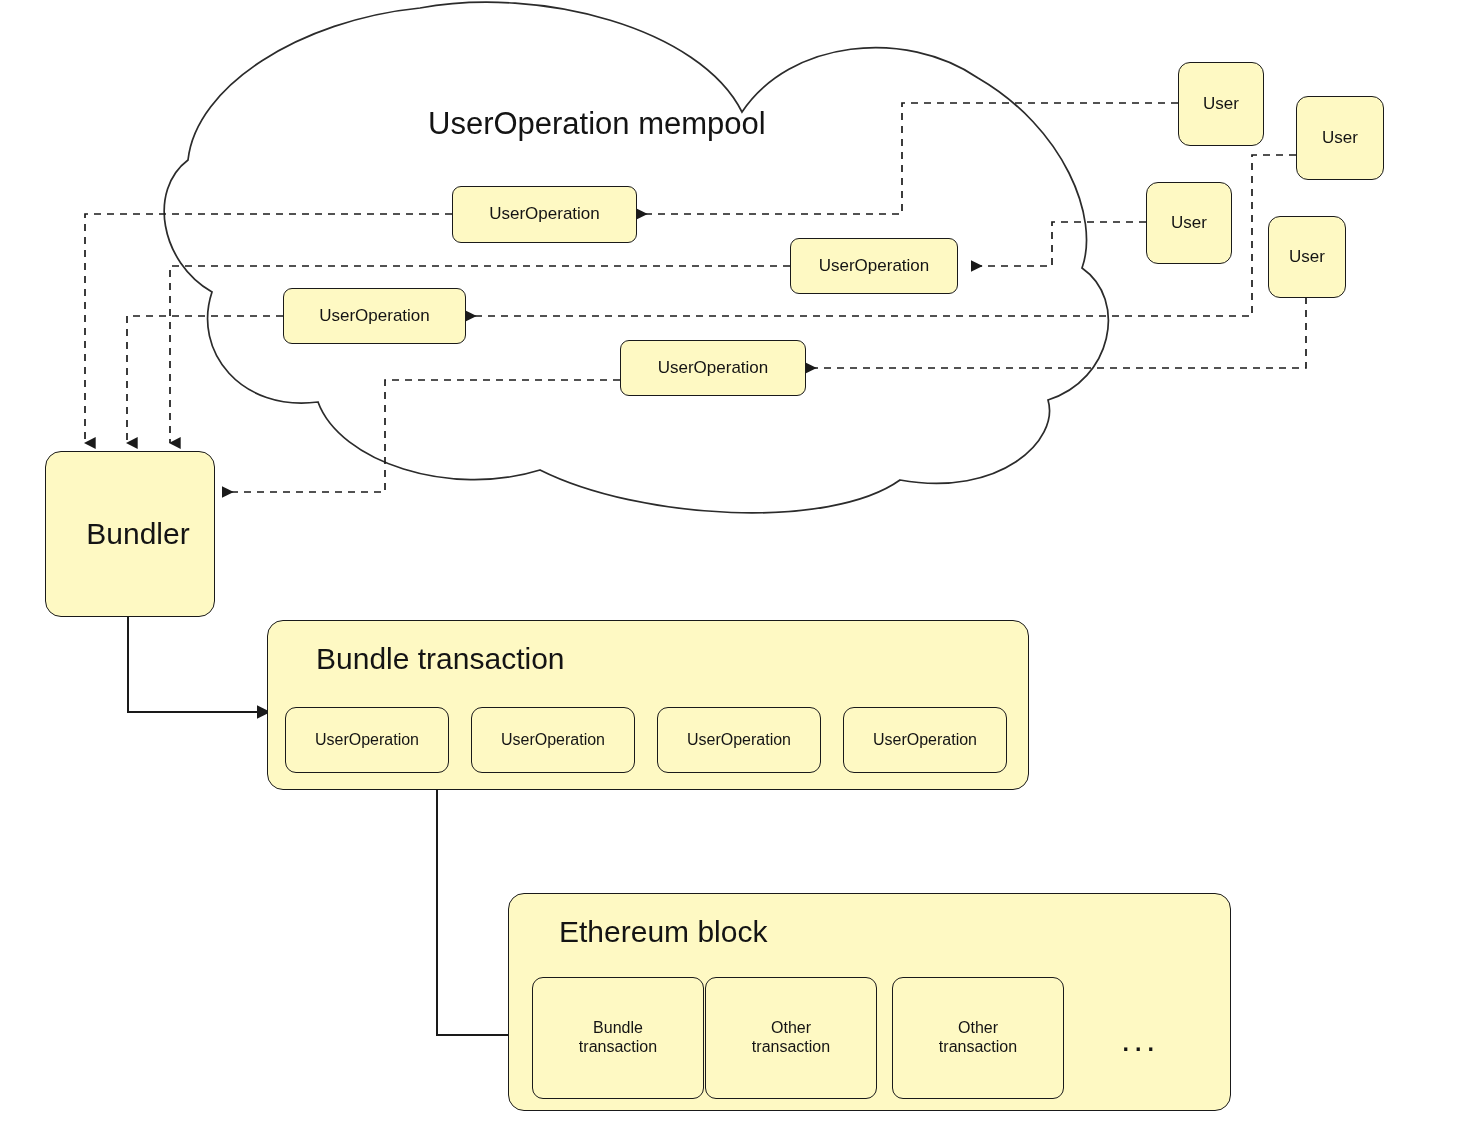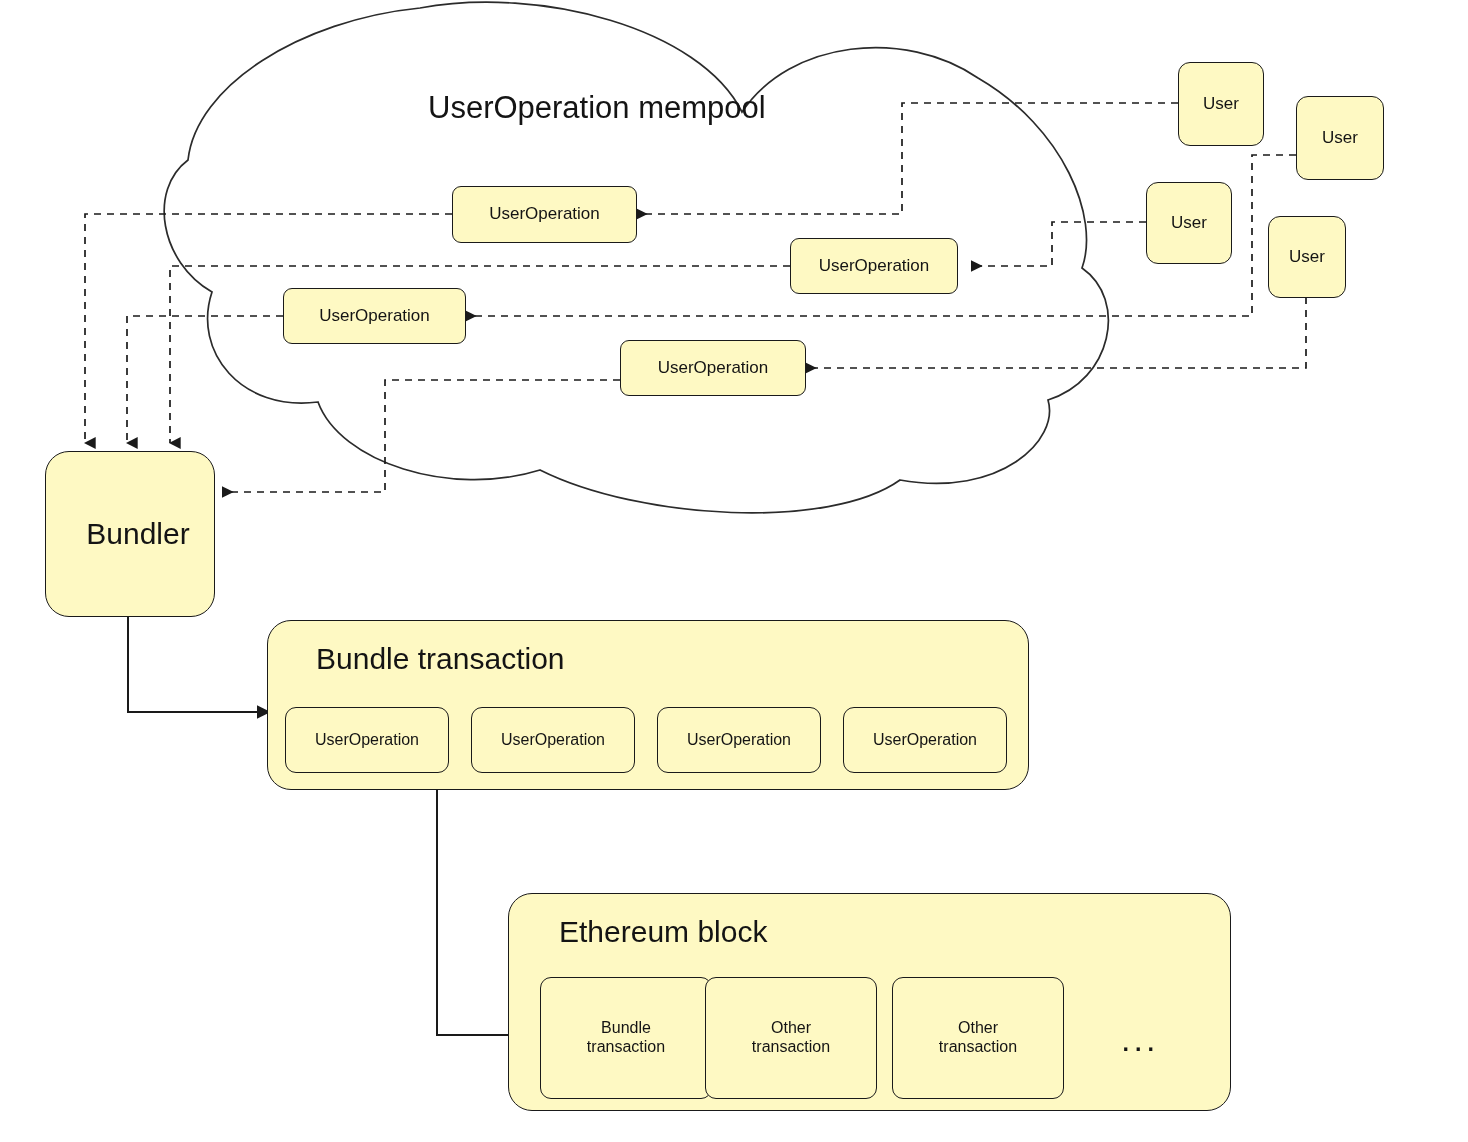--- a/index.html
+++ b/index.html
@@ -36,40 +36,41 @@
   }
   .uop {
     border-radius: 9px;
     font-size: 17px;
   }
   .userbox {
     border-radius: 12px;
     font-size: 17px;
   }
   .bigbox {
-    border-radius: 24px;
+    border-radius: 16px;
     display: block;
     padding-left: 16px;
   }
   .bigbox-title {
     position: absolute;
     font-size: 30px;
     color: #141414;
     white-space: nowrap;
     margin-left: 32px;
   }
   .txbox {
     border-radius: 11px;
     font-size: 16px;
   }
   .cloud-title {
     position: absolute;
     font-size: 31px;
     color: #141414;
     white-space: nowrap;
+    margin-top: 16px;
   }
   .bundler-label {
     font-size: 30px;
   }
   .ellipsis {
     position: absolute;
     font-size: 34px;
     letter-spacing: 3px;
     color: #141414;
     line-height: 1;
@@ -158,21 +159,21 @@
 
     <div class="node txbox" style="left:17px; top:86px; width:164px; height:66px;">UserOperation</div>
     <div class="node txbox" style="left:203px; top:86px; width:164px; height:66px;">UserOperation</div>
     <div class="node txbox" style="left:389px; top:86px; width:164px; height:66px;">UserOperation</div>
     <div class="node txbox" style="left:575px; top:86px; width:164px; height:66px;">UserOperation</div>
   </div>
 
   <div class="node bigbox" style="left:508px; top:893px; width:723px; height:218px;">
     <div class="bigbox-title" style="left:18px; top:20px;text-align:center;">Ethereum block</div>
 
-    <div class="node txbox" style="left:31px; top:83px; width:172px; height:122px;
+    <div class="node txbox" style="left:23px; top:83px; width:172px; height:122px;
          flex-direction:column;">
       <span>Bundle</span>
       <span>transaction</span>
     </div>
 
     <div class="node txbox" style="left:196px; top:83px; width:172px; height:122px;
          flex-direction:column;">
       <span>Other</span>
       <span>transaction</span>
     </div>

